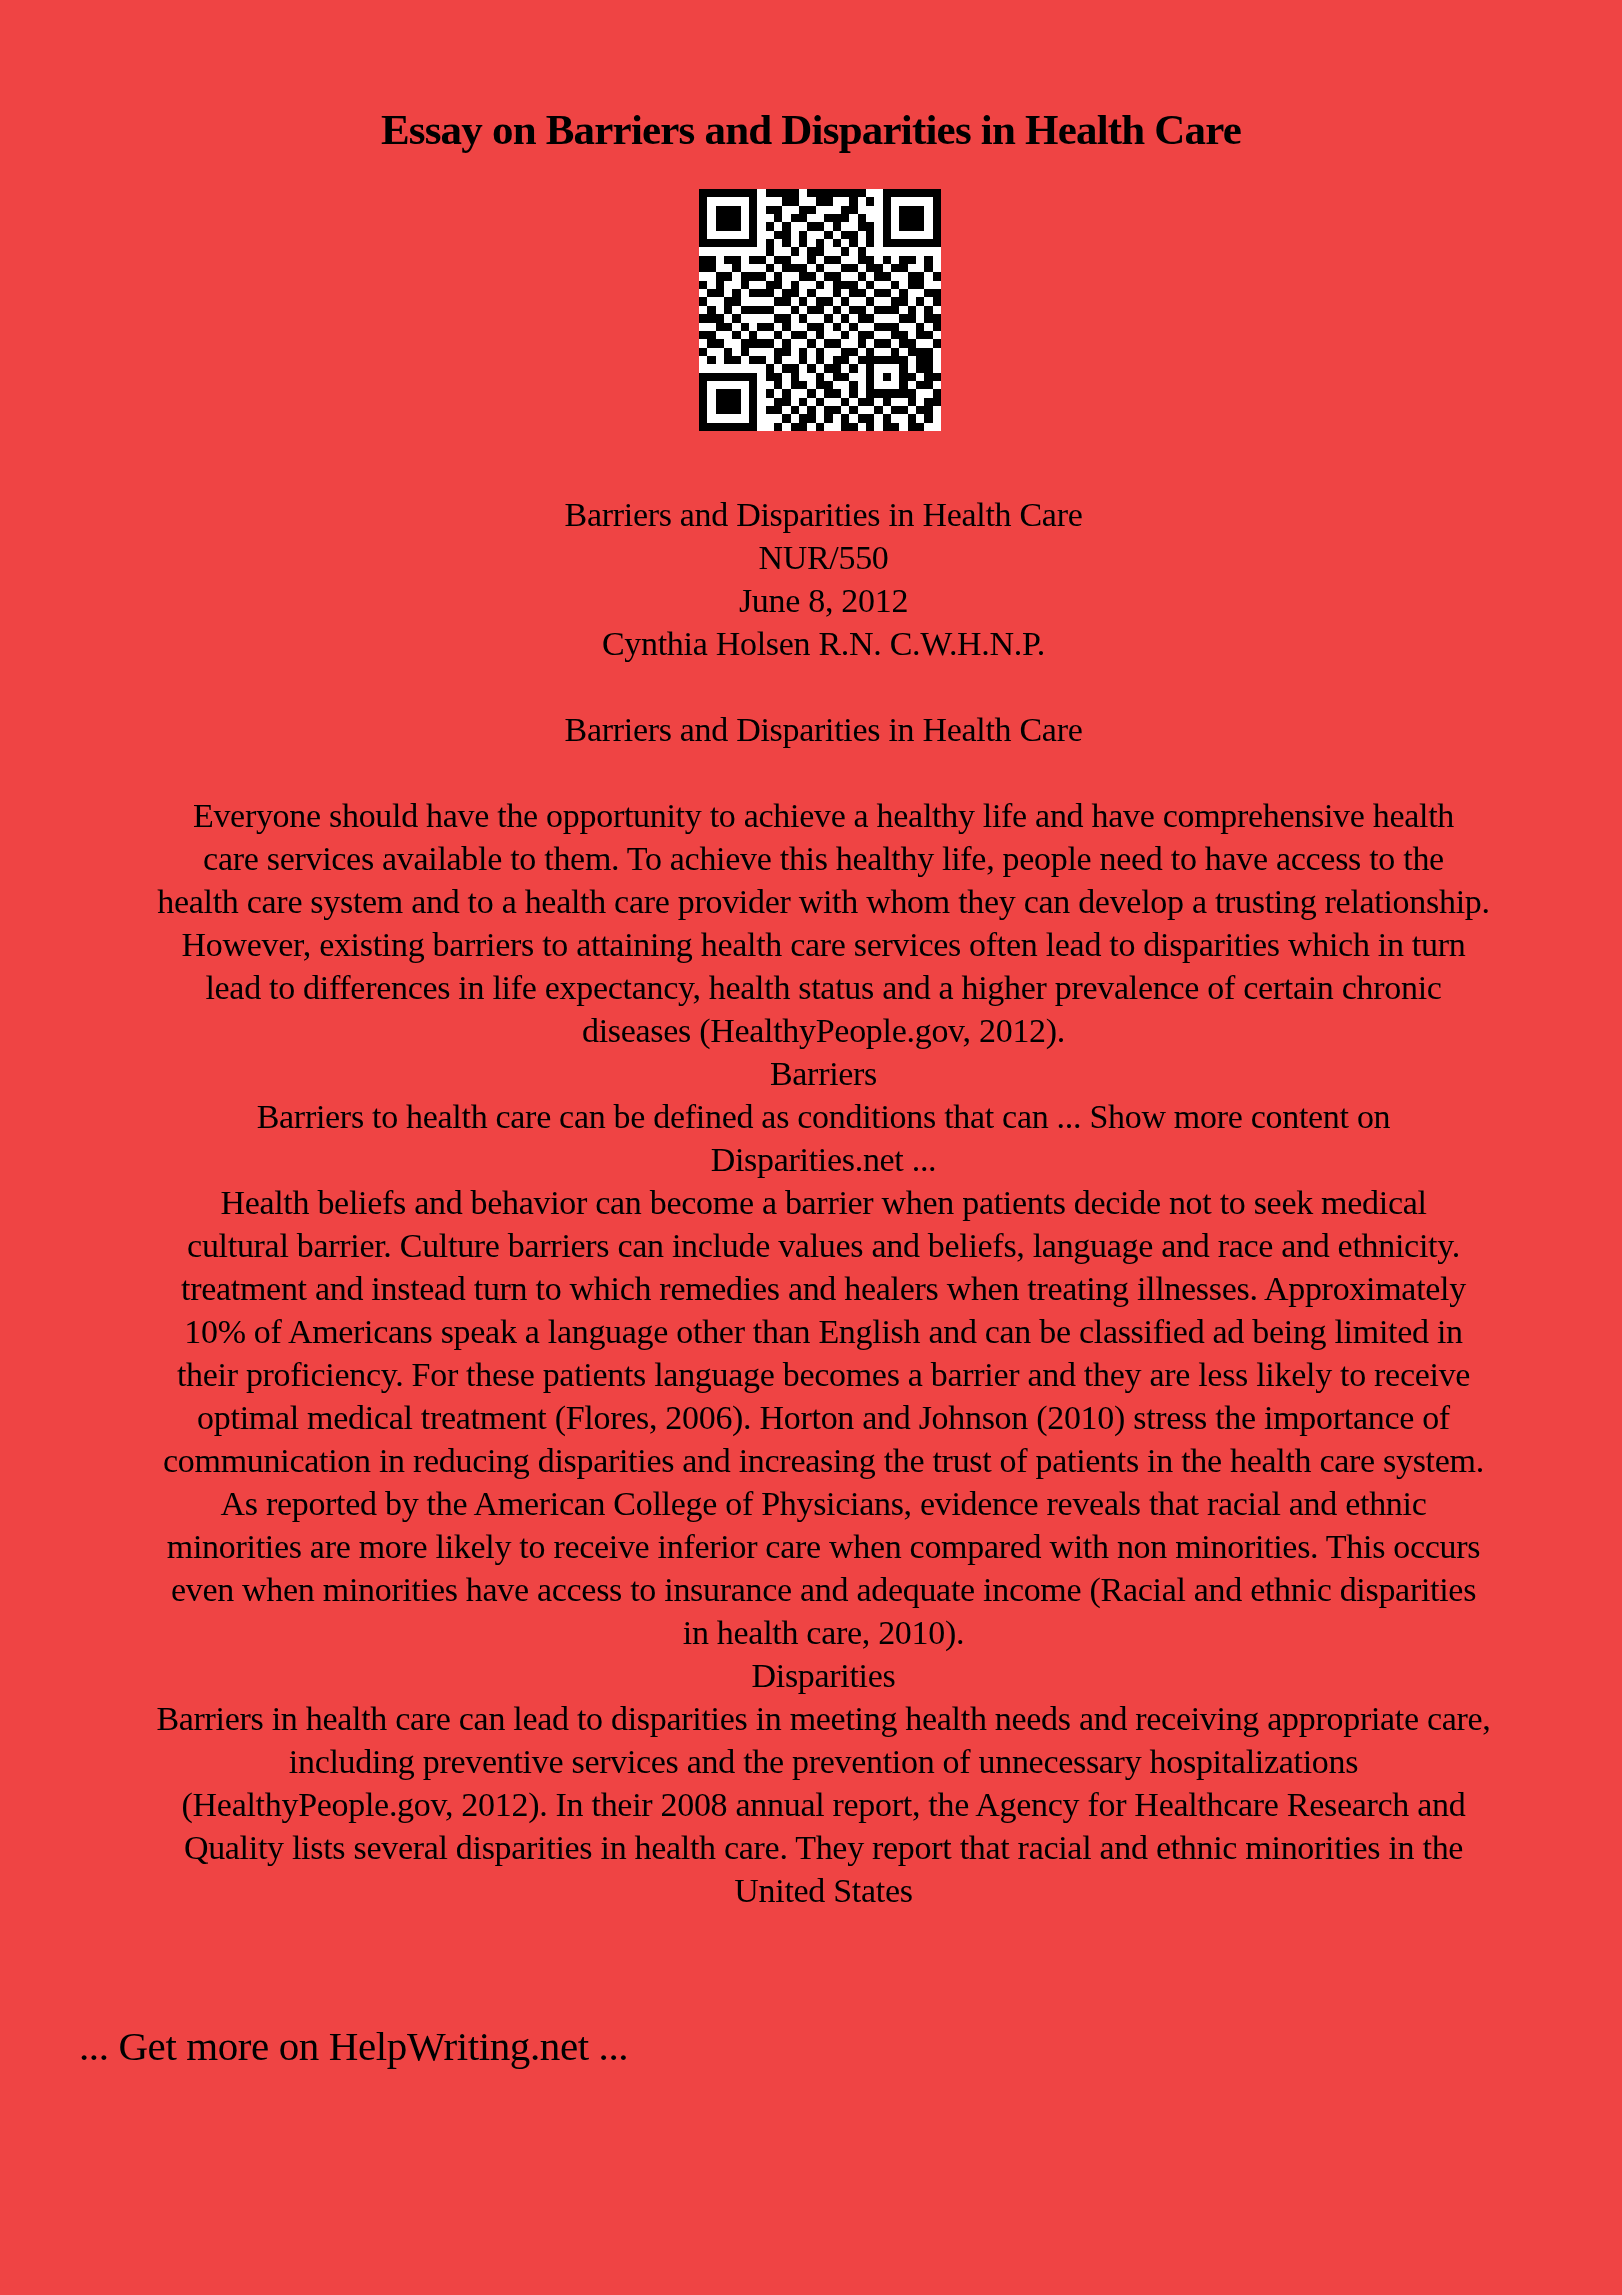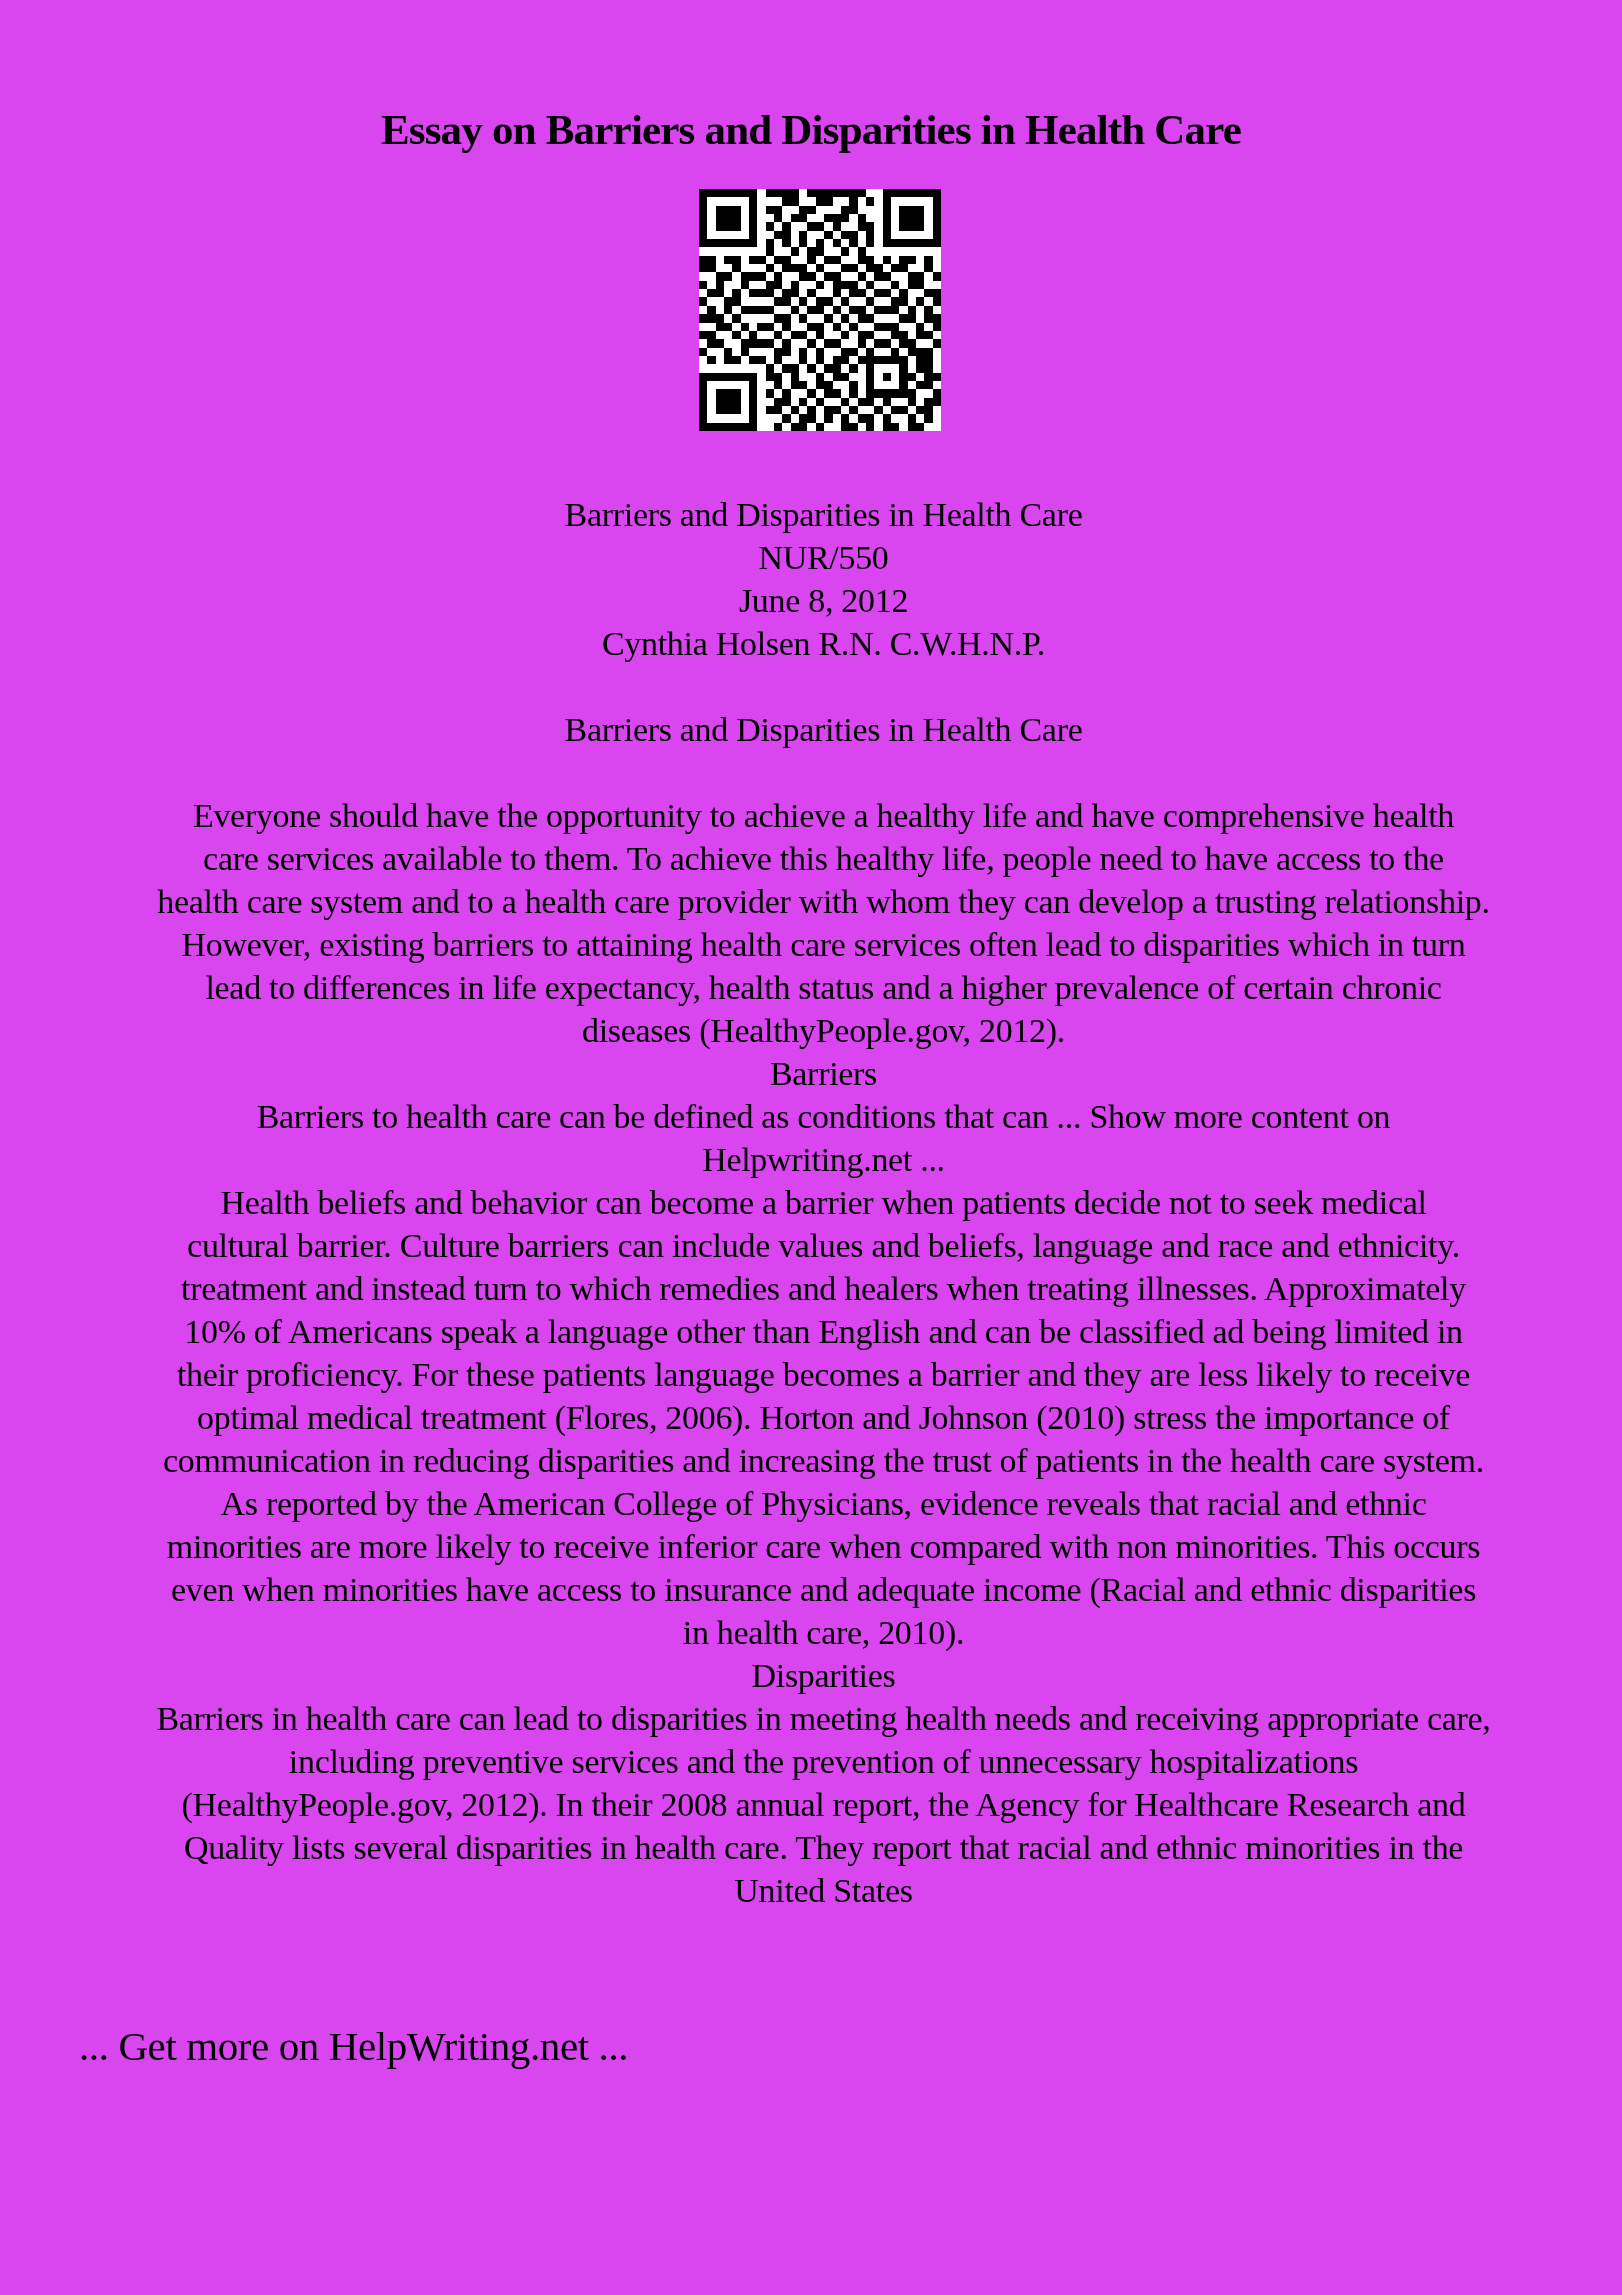--- a/index.html
+++ b/index.html
@@ -1,20 +1,20 @@
 <!DOCTYPE html>
 <html style="font-size:12.7px"><head>
 <meta charset="utf-8">
 <style>
   html, body { margin: 0; padding: 0; background: #ffffff; }
   .page {
     position: relative;
     width: 1622px;
     height: 2295px;
-    background: #d946ef;
+    background: #ef4444;
     color: #000000;
     font-family: "Liberation Serif", serif;
     overflow: hidden;
   }
   .doc-title {
     position: absolute;
     top: 105px;
     left: 0;
     width: 100%;
     text-align: center;
@@ -531,21 +531,21 @@
       <div class="line">Barriers and Disparities in Health Care</div>
       <div class="line">&nbsp;</div>
       <div class="line">Everyone should have the opportunity to achieve a healthy life and have comprehensive health</div>
       <div class="line">care services available to them. To achieve this healthy life, people need to have access to the</div>
       <div class="line">health care system and to a health care provider with whom they can develop a trusting relationship.</div>
       <div class="line">However, existing barriers to attaining health care services often lead to disparities which in turn</div>
       <div class="line">lead to differences in life expectancy, health status and a higher prevalence of certain chronic</div>
       <div class="line">diseases (HealthyPeople.gov, 2012).</div>
       <div class="line">Barriers</div>
       <div class="line">Barriers to health care can be defined as conditions that can ... Show more content on</div>
-      <div class="line">Helpwriting.net ...</div>
+      <div class="line">Disparities.net ...</div>
       <div class="line">Health beliefs and behavior can become a barrier when patients decide not to seek medical</div>
       <div class="line">cultural barrier. Culture barriers can include values and beliefs, language and race and ethnicity.</div>
       <div class="line">treatment and instead turn to which remedies and healers when treating illnesses. Approximately</div>
       <div class="line">10% of Americans speak a language other than English and can be classified ad being limited in</div>
       <div class="line">their proficiency. For these patients language becomes a barrier and they are less likely to receive</div>
       <div class="line">optimal medical treatment (Flores, 2006). Horton and Johnson (2010) stress the importance of</div>
       <div class="line">communication in reducing disparities and increasing the trust of patients in the health care system.</div>
       <div class="line">As reported by the American College of Physicians, evidence reveals that racial and ethnic</div>
       <div class="line">minorities are more likely to receive inferior care when compared with non minorities. This occurs</div>
       <div class="line">even when minorities have access to insurance and adequate income (Racial and ethnic disparities</div>

